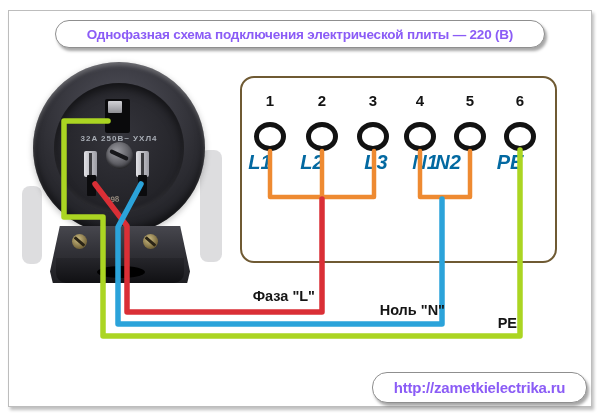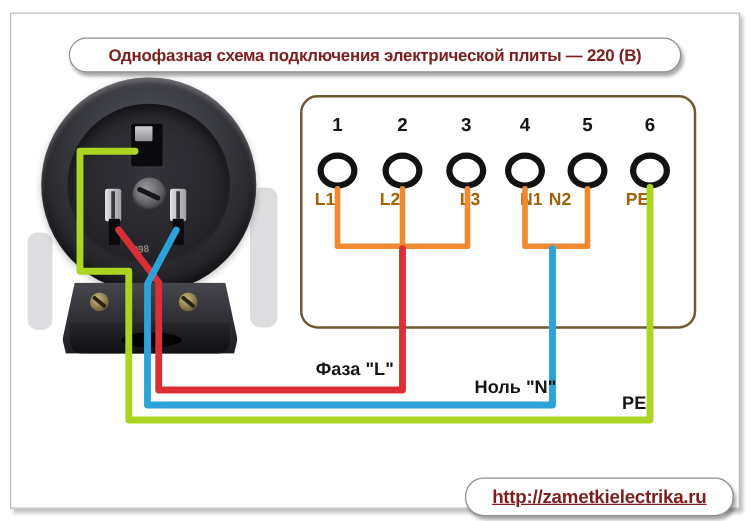--- a/index.html
+++ b/index.html
@@ -4,30 +4,30 @@
 <style>
   * { margin:0; padding:0; box-sizing:border-box; }
   html,body { background:#fff; }
   body { font-family:"Liberation Sans", sans-serif; }
   .page { position:relative; width:600px; height:417px; background:#fff; overflow:hidden; }
   .card { position:absolute; left:8px; top:10px; width:584px; height:397px;
           background:#fff; border:1px solid #bdbdbd; box-shadow:2px 3px 3px rgba(0,0,0,.25); }
 
   .pill { position:absolute; background:#fff; border:1px solid #8f8f8f; border-radius:15px;
           box-shadow:2px 3px 3px rgba(0,0,0,.35); display:flex; align-items:center; justify-content:center;
-          font-weight:bold; color:#7f1d1d; white-space:nowrap;margin-top:10px; }
+          font-weight:bold; color:#8b5cf6; white-space:nowrap; }
   .title-pill { left:55px; top:20px; width:490px; height:28px; font-size:13.5px; letter-spacing:-0.2px; }
-  .url-pill { left:372px; top:372px; width:215px; height:31px; font-size:15px; letter-spacing:-0.2px;text-decoration:underline; }
+  .url-pill { left:372px; top:372px; width:215px; height:31px; font-size:15px; letter-spacing:-0.2px; }
 
   
   .tblock { position:absolute; left:240px; top:76px; width:317px; height:187px;
             border:2px solid #6f5a33; border-radius:14px; background:transparent; }
   .tnum { position:absolute; top:92px; width:40px; text-align:center; font-weight:bold; font-size:15px; color:#141414; }
   .tring { position:absolute; top:122px; width:32px; height:29px; border:5px solid #121212; border-radius:50%; background:#fff; }
-  .tlabel { position:absolute; top:151px; width:40px; text-align:center; font-weight:bold; font-size:14px; color:#a16207; }
+  .tlabel { position:absolute; top:151px; width:40px; text-align:center; font-weight:bold; font-size:20px; color:#0369a1;font-style:italic; }
 
   
   .wlabel { position:absolute; font-weight:bold; font-size:14.5px; color:#151515; text-align:right; white-space:nowrap; }
   .wlabel.phase { left:205px; top:288px; width:110px; }
   .wlabel.neutral { left:352px; top:302px; width:93px; }
   .wlabel.pe { left:477px; top:315px; width:40px; }
 
   svg.wires { position:absolute; left:0; top:0; pointer-events:none; }
 
   
@@ -81,20 +81,21 @@
   </div>
 
   <div class="socket">
     <div class="wing l"></div>
     <div class="wing r"></div>
     <div class="outer"></div>
     <div class="face"></div>
     <div class="gslot">
         <div class="metal"></div>
       </div>
+    <div class="rating">32A 250В~ УХЛ4</div>
     <div class="screw">
         <div class="slot"></div>
       </div>
     <div class="pslot l">
         <div class="line"></div>
       </div>
     <div class="pslot r">
         <div class="line"></div>
       </div>
     <div class="pblack l"></div>

